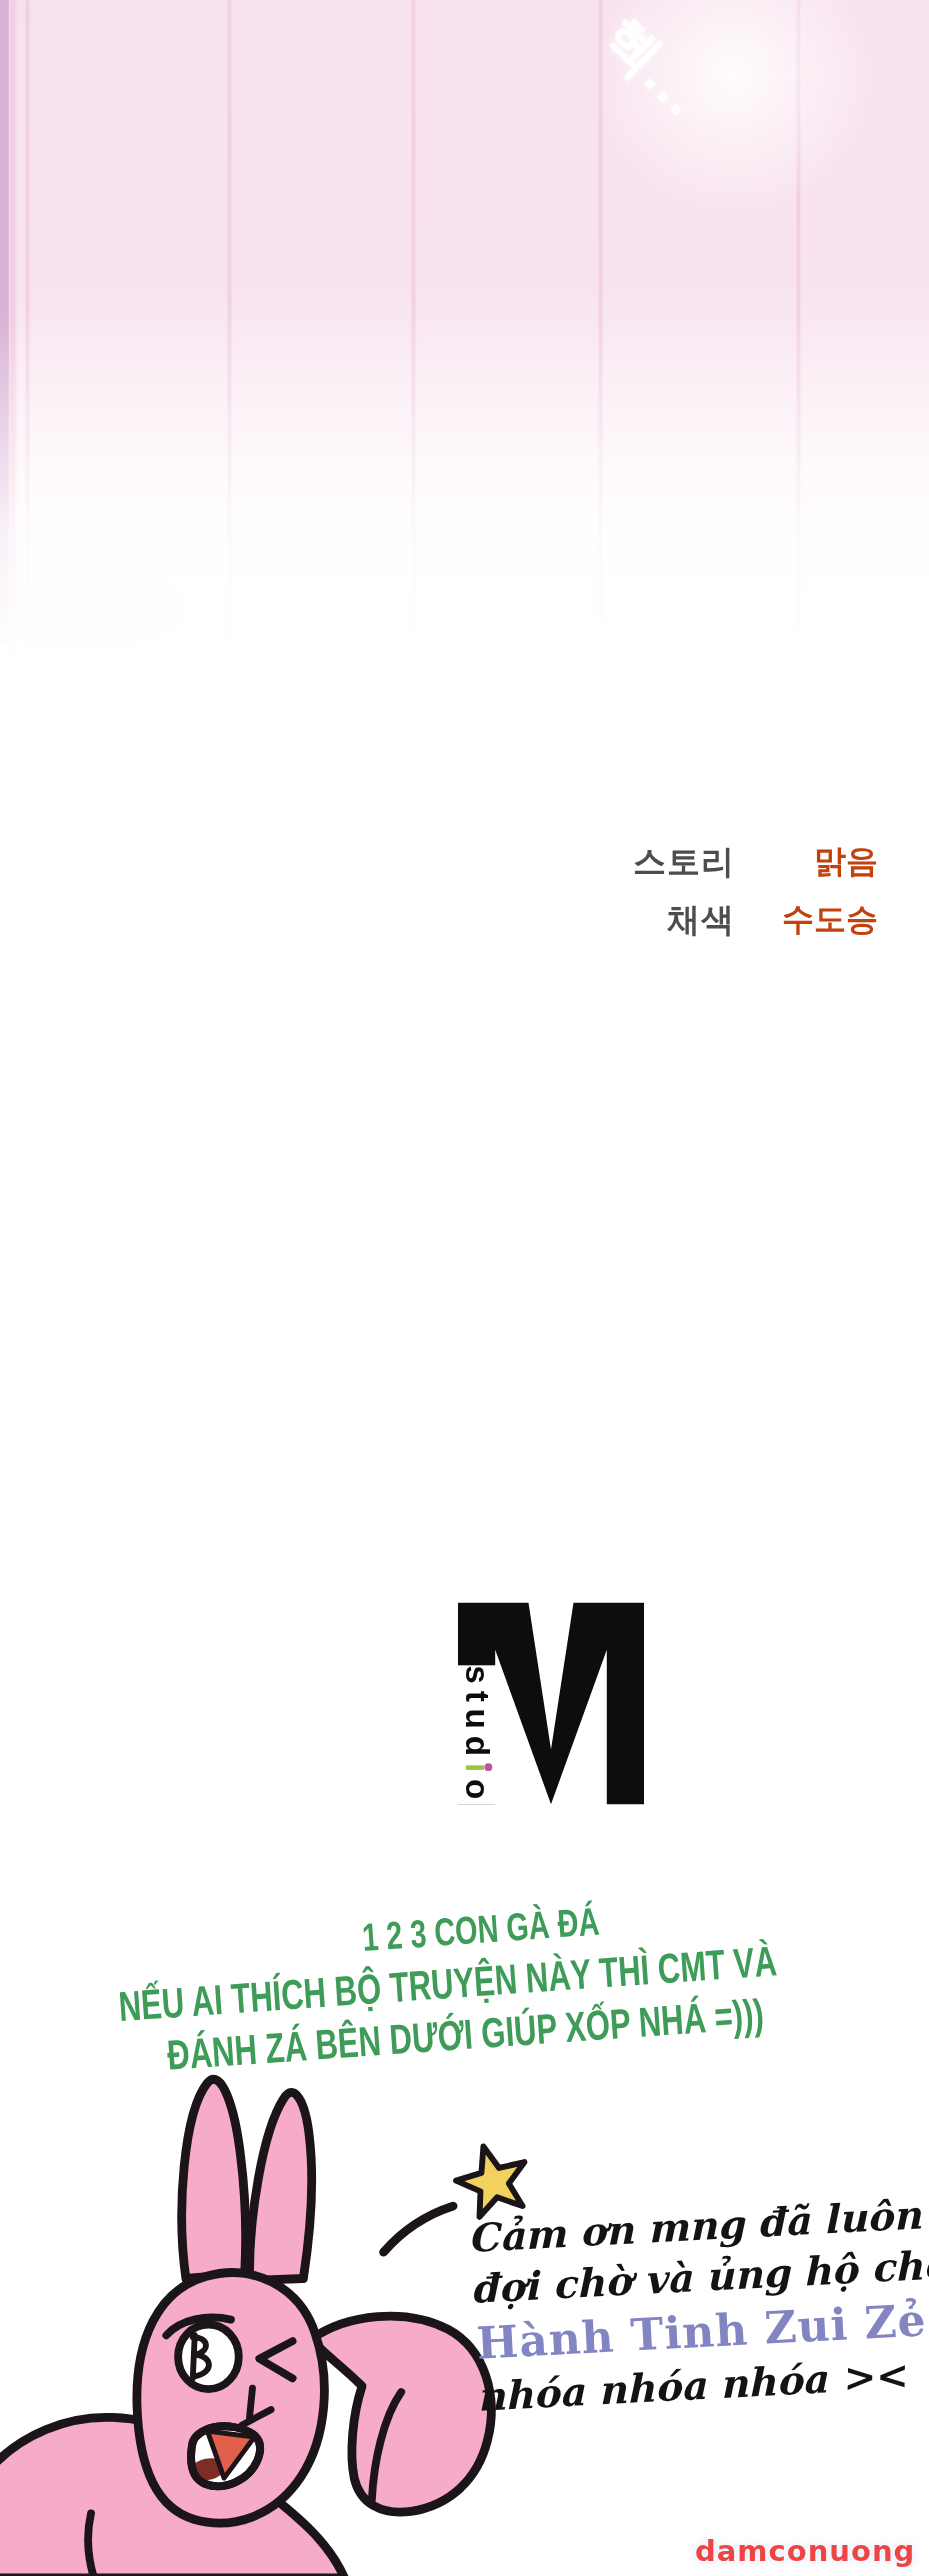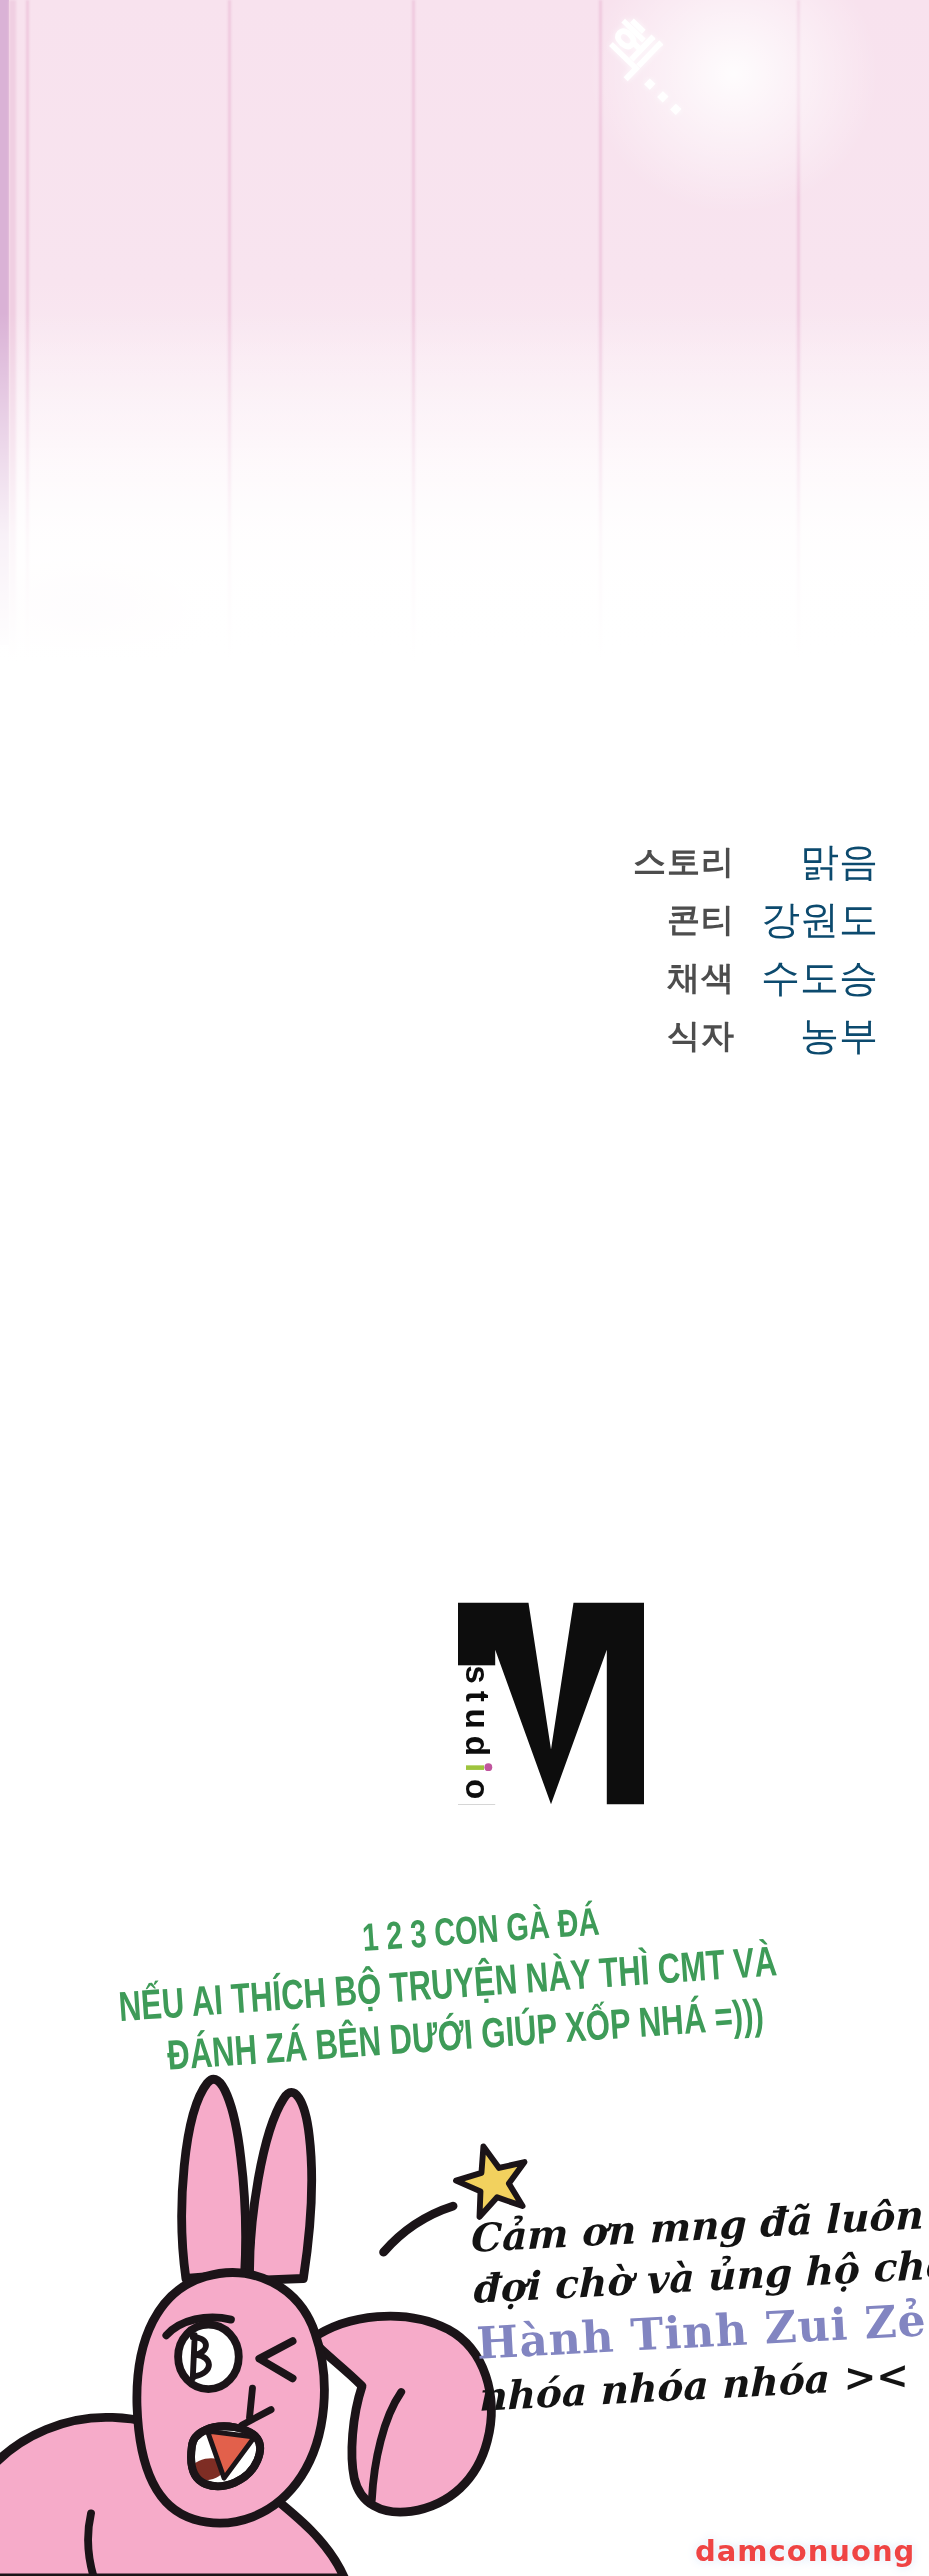--- a/index.html
+++ b/index.html
@@ -19,21 +19,21 @@
   .header-fade{position:absolute;inset:0;
     background:linear-gradient(180deg,rgba(255,255,255,0) 0%,rgba(255,255,255,0) 42%,rgba(255,255,255,.82) 72%,#ffffff 89%);}
   .sfx{position:absolute;left:638px;top:2px;font-size:55px;font-weight:bold;color:#ffffff;
     letter-spacing:2.9px;transform:rotate(44deg);transform-origin:left top;
     text-shadow:0 0 5.9px rgba(255,255,255,.8);}
 
   
   .credits{position:absolute;top:833px;right:51px;}
   .credit-row{display:flex;justify-content:flex-end;align-items:center;height:58px;}
   .credit-role{width:176px;text-align:right;font-size:33px;font-weight:600;color:#4d4d4d;letter-spacing:1px;}
-  .credit-name{width:143px;text-align:right;font-size:39px;font-weight:400;color:#0c4a6e;}
+  .credit-name{width:143px;text-align:right;font-size:32px;font-weight:700;color:#c2410c;}
 
   
   .production{position:absolute;left:0;top:1594px;width:929px;height:235px;}
   .jejak{position:absolute;left:260px;top:84px;font-family:"Liberation Serif","DejaVu Serif",serif;
     font-size:51px;color:#141414;letter-spacing:27px;white-space:nowrap;}
   .mlogo{position:absolute;left:458px;top:7.8px;}
 
   
   .recruit{position:absolute;left:0;top:1905px;width:929px;transform:rotate(-4deg);color:#3e9b58;}
   .recruit .rline{text-align:center;font-weight:700;line-height:52px;white-space:nowrap;}
@@ -75,30 +75,22 @@
     <div class="header-fade"></div>
     <div class="sfx">헥...</div>
   </div>
 
   <div class="credits">
     <div class="credit-row">
       <span class="credit-role">스토리</span>
       <span class="credit-name">맑음</span>
     </div>
     <div class="credit-row">
-      <span class="credit-role">콘티</span>
-      <span class="credit-name">강원도</span>
-    </div>
-    <div class="credit-row">
       <span class="credit-role">채색</span>
       <span class="credit-name">수도승</span>
-    </div>
-    <div class="credit-row">
-      <span class="credit-role">식자</span>
-      <span class="credit-name">농부</span>
     </div>
   </div>
 
   <div class="production">
     <svg class="mlogo" width="186" height="203" viewBox="0 0 190 206">
       <path d="M0 0 H72 L95 150 L118 0 H190 V206 H152 V48 L95 206 L38 48 V206 H0 Z" fill="#0d0d0d"></path>
       <rect x="0" y="64" width="39" height="142" fill="#ffffff"></rect>
       <text x="8" y="64" transform="rotate(90 8 64)" font-family="Liberation Sans, sans-serif" font-size="34" font-weight="700" letter-spacing="7" fill="#0d0d0d">
         <tspan>stud</tspan><tspan fill="#9ec43d">ı</tspan><tspan>o</tspan>
       </text>

